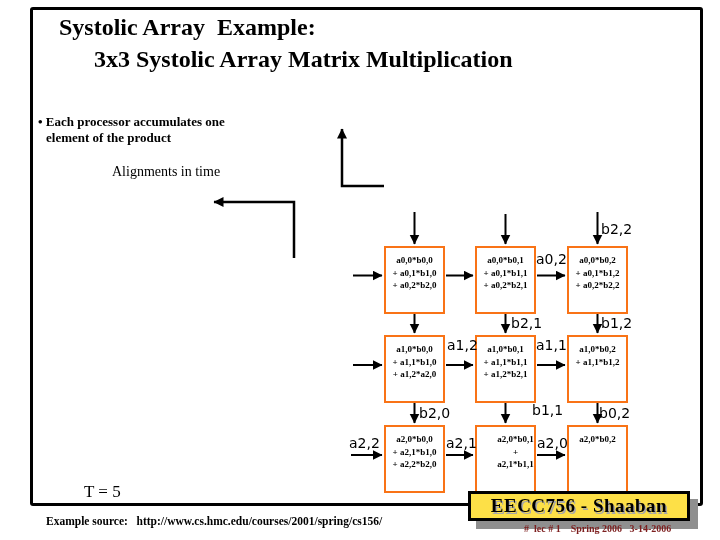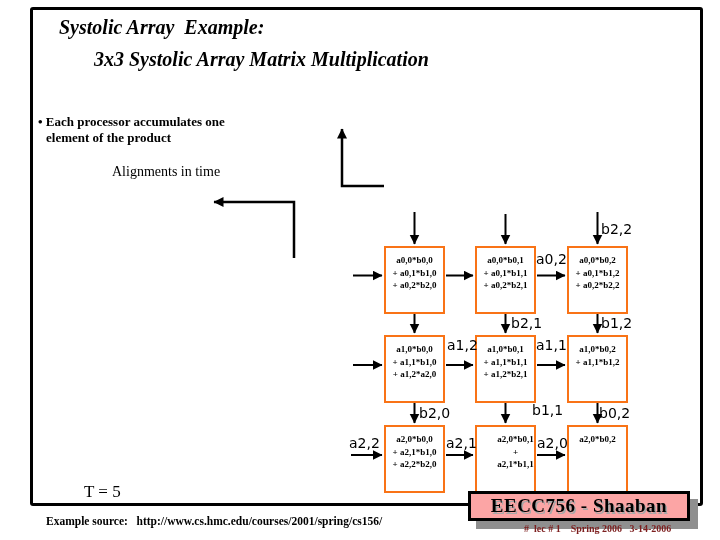--- a/index.html
+++ b/index.html
@@ -1,36 +1,36 @@
 <!DOCTYPE html>
 <html><head>
 <meta charset="utf-8">
 <style>
   html,body{margin:0;padding:0;background:#fff;}
   #stage{position:relative;width:720px;height:540px;background:#ffffff;overflow:hidden;
          font-family:"Liberation Serif",serif;color:#000;}
   .abs{position:absolute;}
   #frame{left:30px;top:7px;width:673px;height:499px;box-sizing:border-box;
          border:3px solid #000;border-radius:3px;background:transparent;}
-  .title{font-weight:bold;font-size:20px;white-space:pre;line-height:28px;font-style:italic;}
+  .title{font-weight:bold;font-size:24px;white-space:pre;line-height:28px;}
   #title1{left:59px;top:13px;}
   #title2{left:94px;top:45px;}
   .bullet{font-weight:bold;font-size:13px;line-height:15px;}
   #bullet1{left:38px;top:88px;}
   #bullet2a{left:38px;top:114px;}
   #bullet2b{left:46px;top:130px;}
   #alignlabel{left:112px;top:164px;font-size:14px;}
   svg.arrows{left:0;top:0;width:720px;height:540px;pointer-events:none;}
   .pbox{box-sizing:border-box;width:61px;height:68px;border:2px solid #f97316;background:#fff;
         text-align:center;padding-top:6px;font-weight:bold;font-size:9px;line-height:12.5px;
         font-family:"Liberation Serif",serif;}
   .flabel{font-family:"DejaVu Sans",sans-serif;font-size:14px;line-height:16px;color:#000;}
   #tlabel{left:84px;top:482px;font-size:17px;}
   #srclabel{left:46px;top:515px;font-weight:bold;font-size:11.5px;white-space:pre;}
-  #banner{left:468px;top:491px;width:216px;height:24px;box-sizing:content-box;background:#fca5a5;
+  #banner{left:468px;top:491px;width:216px;height:24px;box-sizing:content-box;background:#fde047;
           border:3px solid #000;box-shadow:8px 8px 0 #8f8f8f;z-index:3;text-align:center;}
   #banner span{font-weight:bold;font-size:19px;line-height:24px;letter-spacing:.5px;
           text-shadow:1.5px 1.5px 0 #a8a8a8;}
   #lecline{left:524px;top:523px;font-weight:bold;font-size:10px;color:#7d1f1f;
            white-space:pre;z-index:4;}
 </style>
 </head>
 <body>
 
 <div id="stage">

